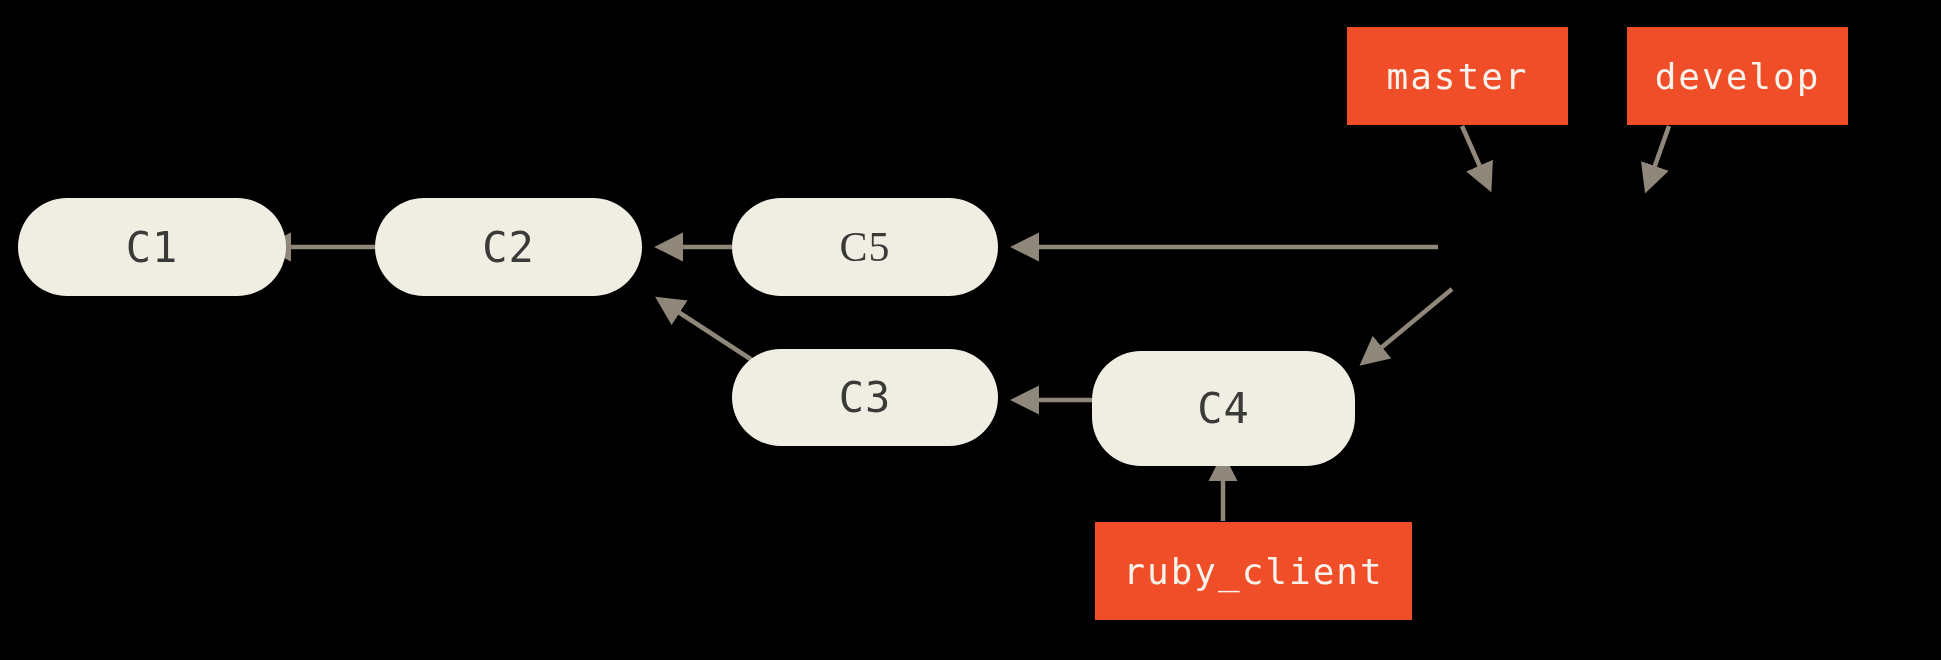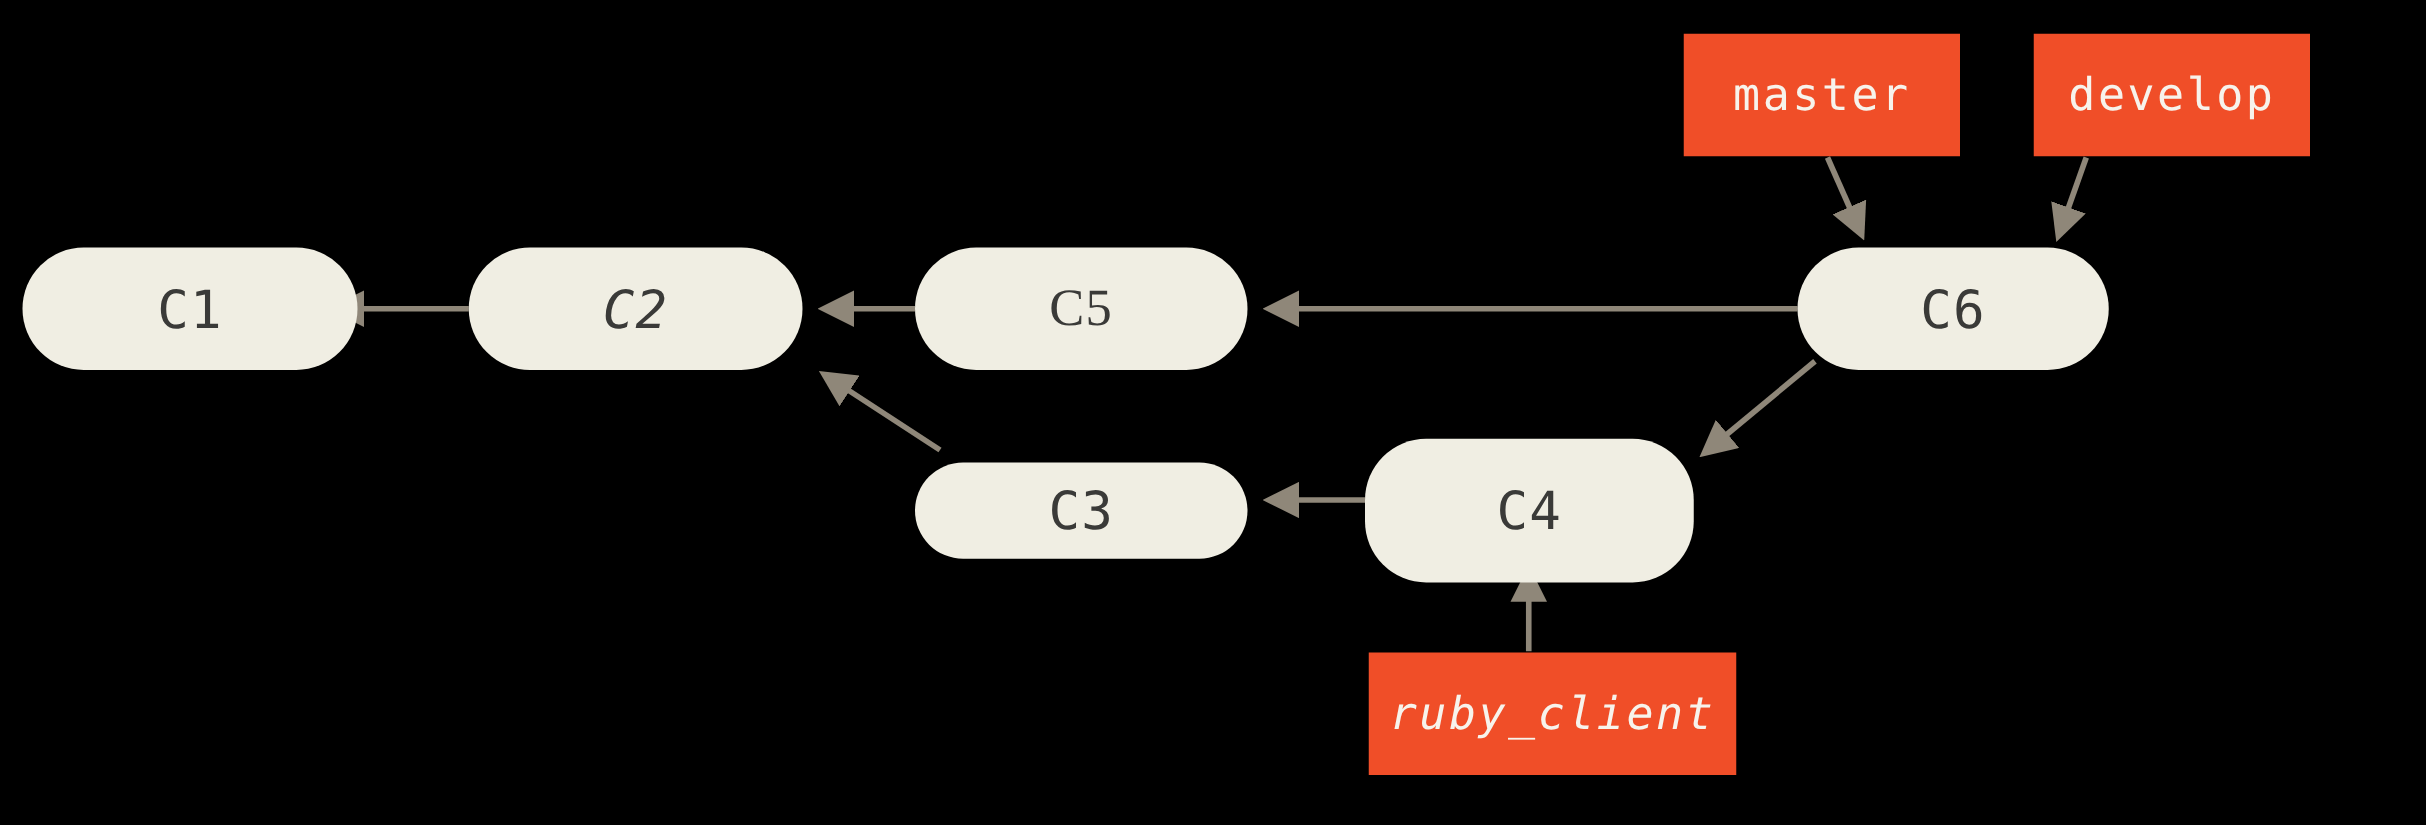--- a/index.html
+++ b/index.html
@@ -63,24 +63,23 @@
     <line x1="1438" y1="247" x2="1016" y2="247" stroke="#8F8779" stroke-width="4.5" marker-end="url(#arrowhead)"></line>
     <line x1="752" y1="360" x2="660" y2="300" stroke="#8F8779" stroke-width="4.5" marker-end="url(#arrowhead)"></line>
     <line x1="1092" y1="400" x2="1016" y2="400" stroke="#8F8779" stroke-width="4.5" marker-end="url(#arrowhead)"></line>
     <line x1="1452" y1="289" x2="1364" y2="362" stroke="#8F8779" stroke-width="4.5" marker-end="url(#arrowhead)"></line>
     <line x1="1462" y1="126" x2="1489" y2="187" stroke="#8F8779" stroke-width="4.5" marker-end="url(#arrowhead)"></line>
     <line x1="1669" y1="126" x2="1647" y2="188" stroke="#8F8779" stroke-width="4.5" marker-end="url(#arrowhead)"></line>
     <line x1="1223" y1="521" x2="1223" y2="458" stroke="#8F8779" stroke-width="4.5" marker-end="url(#arrowhead)"></line>
   </svg>
 
   <div class="commit" style="left:18px;   top:198px; width:268px;">C1</div>
-  <div class="commit" style="left:375px;  top:198px; width:267px;font-style:italic;">C2</div>
+  <div class="commit" style="left:375px;  top:198px; width:267px;">C2</div>
   <div class="commit" style="left:732px;  top:198px; width:266px;font-family:Liberation Serif, serif;">C5</div>
-  <div class="commit" style="left:1438px; top:198px; width:249px;">C6</div>
 
-  <div class="commit" style="left:732px;  top:370px; width:266px; height:77px;">C3</div>
+  <div class="commit" style="left:732px;  top:349px; width:266px; height:97px;">C3</div>
   <div class="commit" style="left:1092px; top:351px; width:263px; height:115px;">C4</div>
 
   <div class="branch" style="left:1627px; top:27px;  width:221px;">develop</div>
   <div class="branch" style="left:1347px; top:27px;  width:221px;">master</div>
-  <div class="branch" style="left:1095px; top:522px; width:294px;font-style:italic;">ruby_client</div>
+  <div class="branch" style="left:1095px; top:522px; width:317px;">ruby_client</div>
 
 </div>
 
 </body></html>

